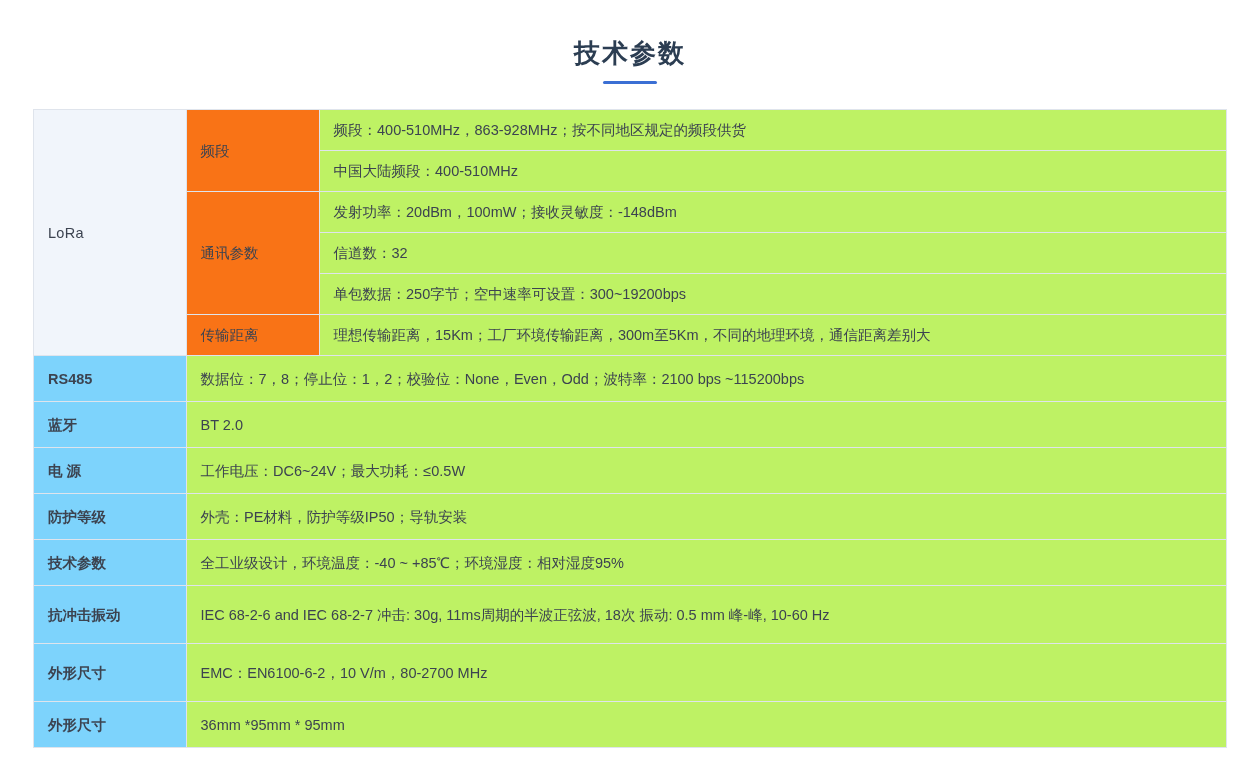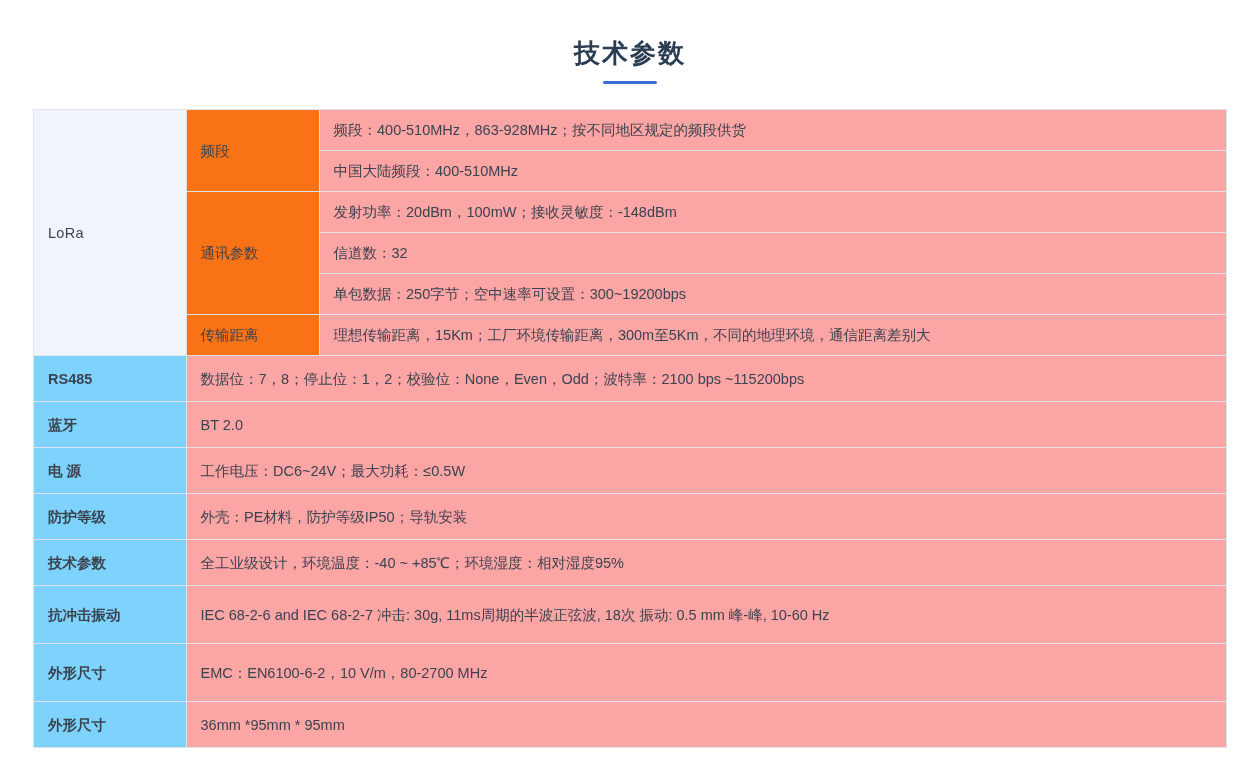--- a/index.html
+++ b/index.html
@@ -76,21 +76,21 @@
     padding-left: 16px;
     letter-spacing: 0.3px;
   }
   .c-sub {
     width: 133px;
     background: #f97316;
     color: #3c4350;
     padding-left: 14px;
   }
   .c-val {
-    background: #fca5a5;
+    background: #bef264;
     color: #3c4350;
   }
   .tall { height: 46px; }
   .taller { height: 58px; margin-left: 40px; }
 </style>
 </head>
 <body>
 
 <div class="page">
 

